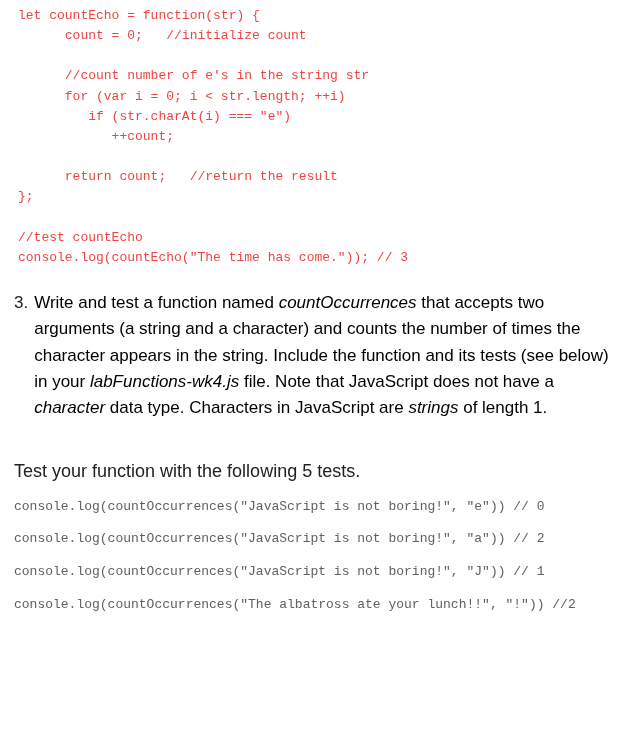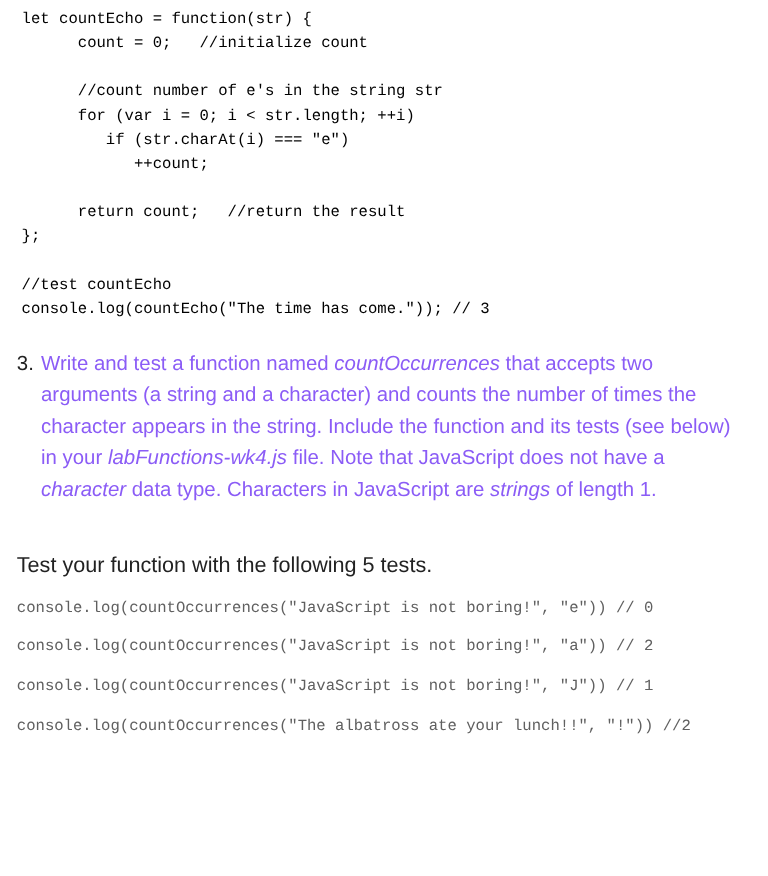--- a/index.html
+++ b/index.html
@@ -10,40 +10,40 @@
       font-family: Arial, Helvetica, sans-serif;
       color: #333;
       padding: 6px 12px 12px 12px;
       font-size: 13px;
       line-height: 1.45;
       overflow: hidden;
     }
     .code-block {
       font-family: "Courier New", Courier, monospace;
       font-size: 13px;
-      color: #000000;
+      color: #ef4444;
       white-space: pre;
       line-height: 1.55;
       margin-bottom: 22px;
       padding-left: 6px;
     }
     .question {
       display: flex;
       align-items: flex-start;
       margin: 0 4px 36px 2px;
     }
     .q-number {
       color: #222;
       font-size: 17px;
       margin-right: 6px;
       flex-shrink: 0;
       line-height: 1.55;
     }
     .q-body {
-      color: #8b5cf6;
+      color: #000000;
       font-size: 17px;
       line-height: 1.55;
     }
     .q-body .italic { font-style: italic; }
     .tests-heading {
       color: #222;
       font-size: 18px;
       margin: 0 0 14px 2px;
     }
     .test-block {

